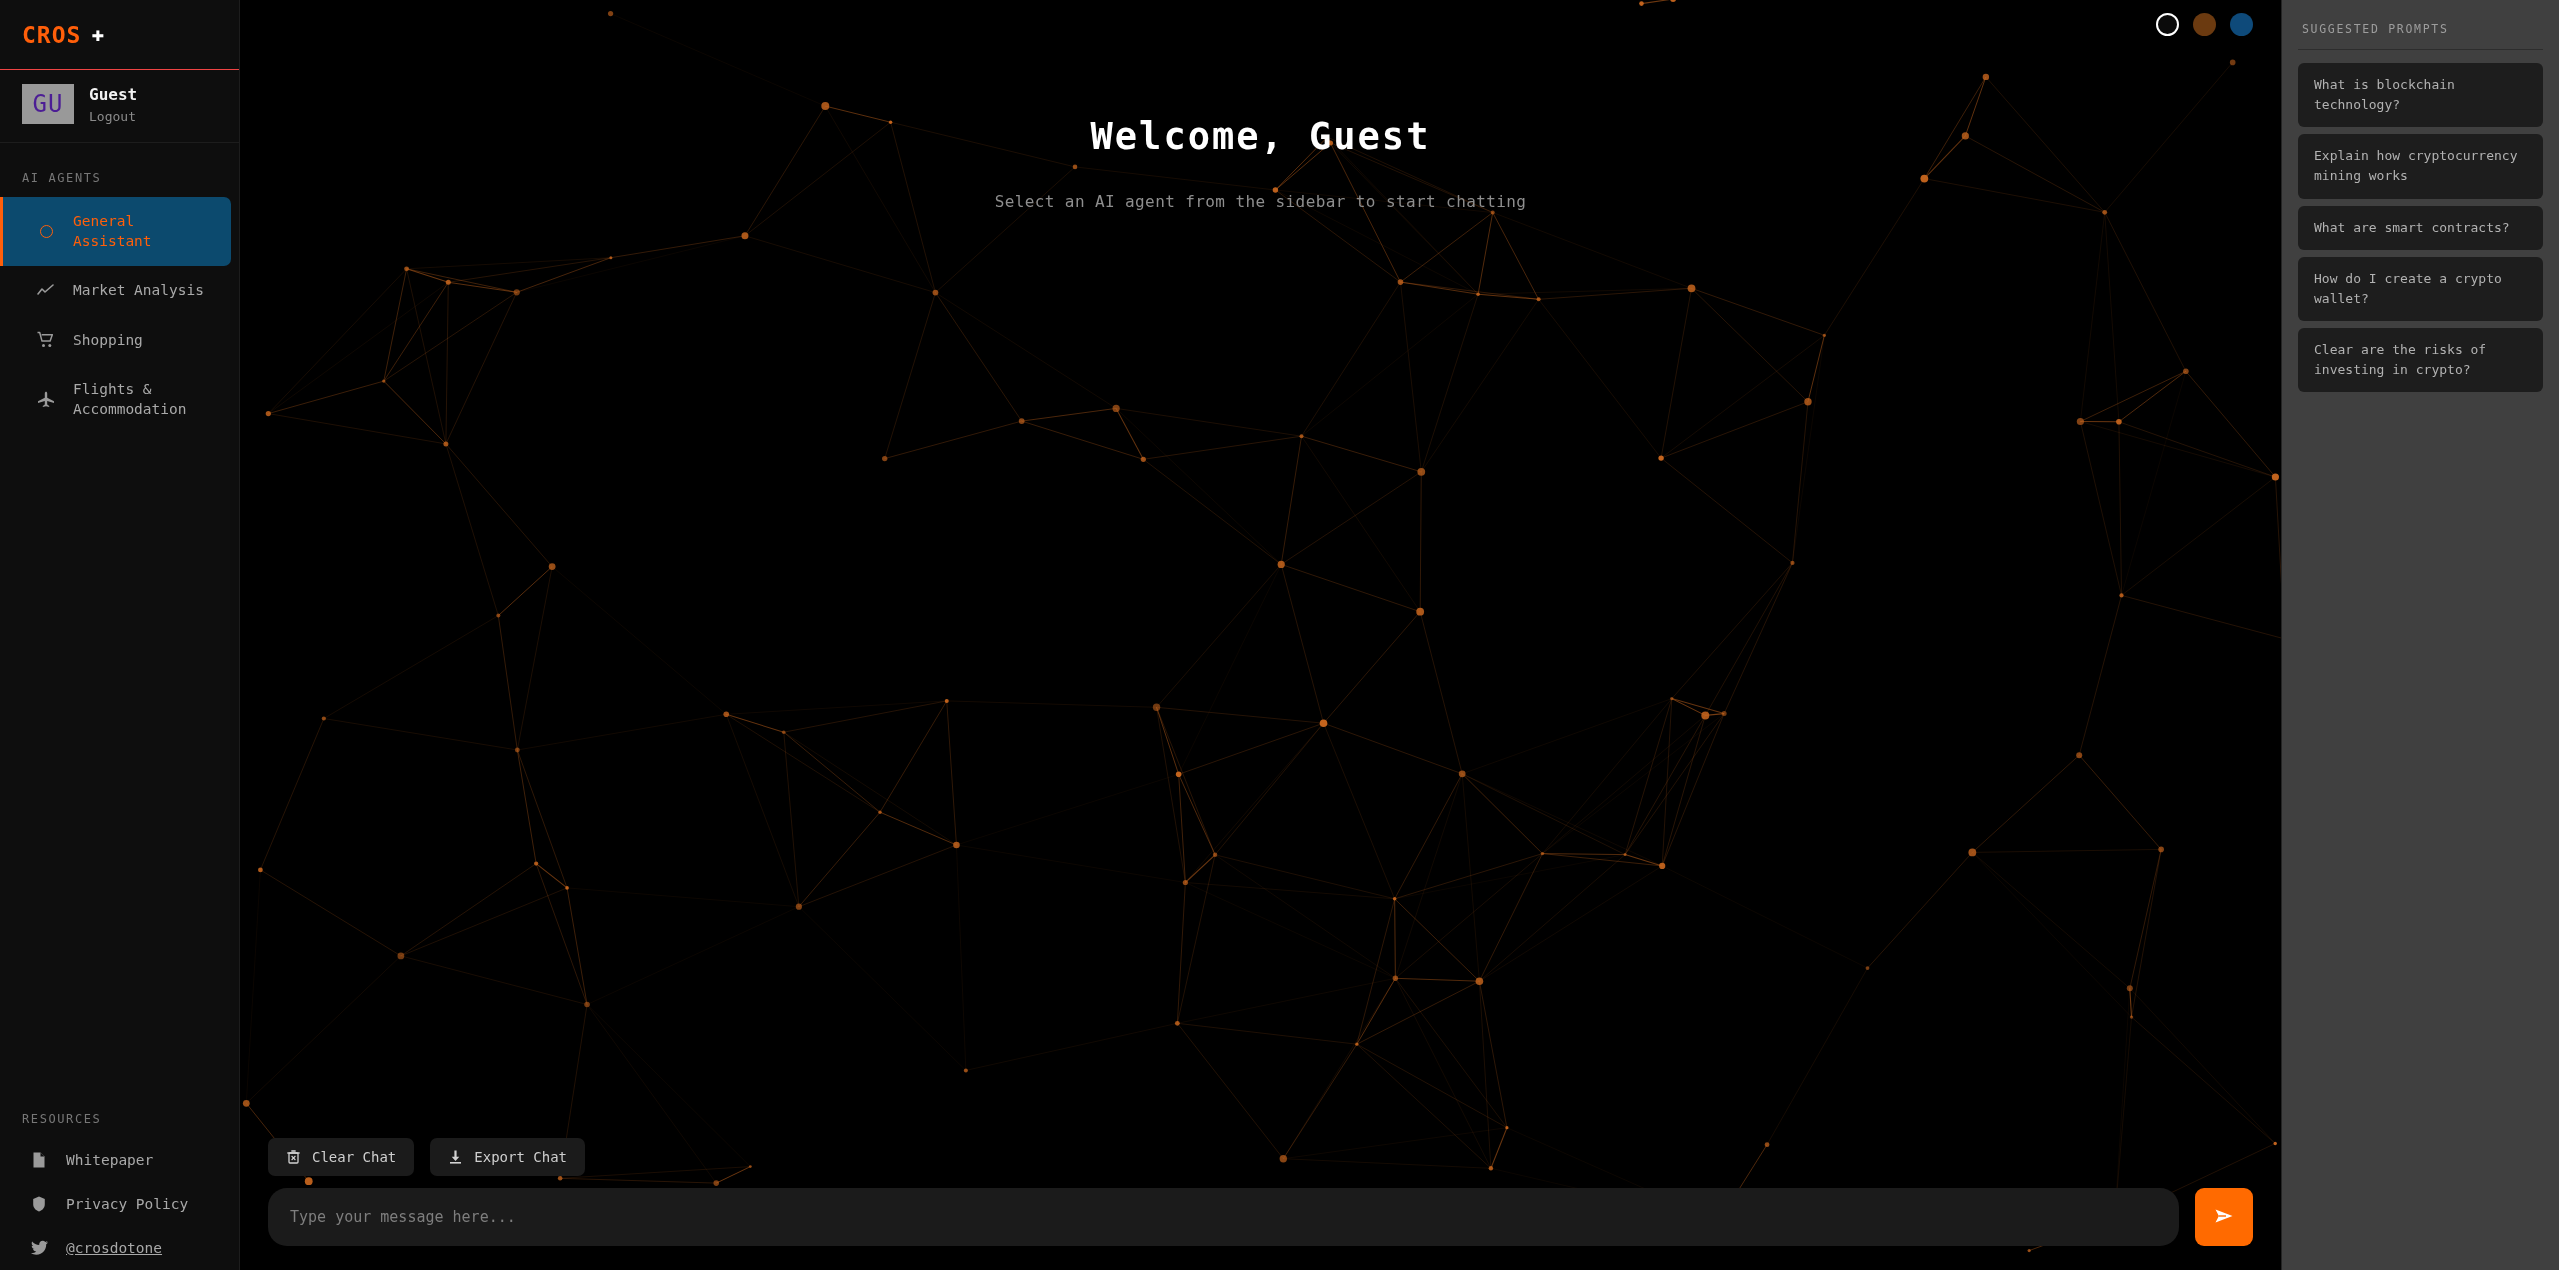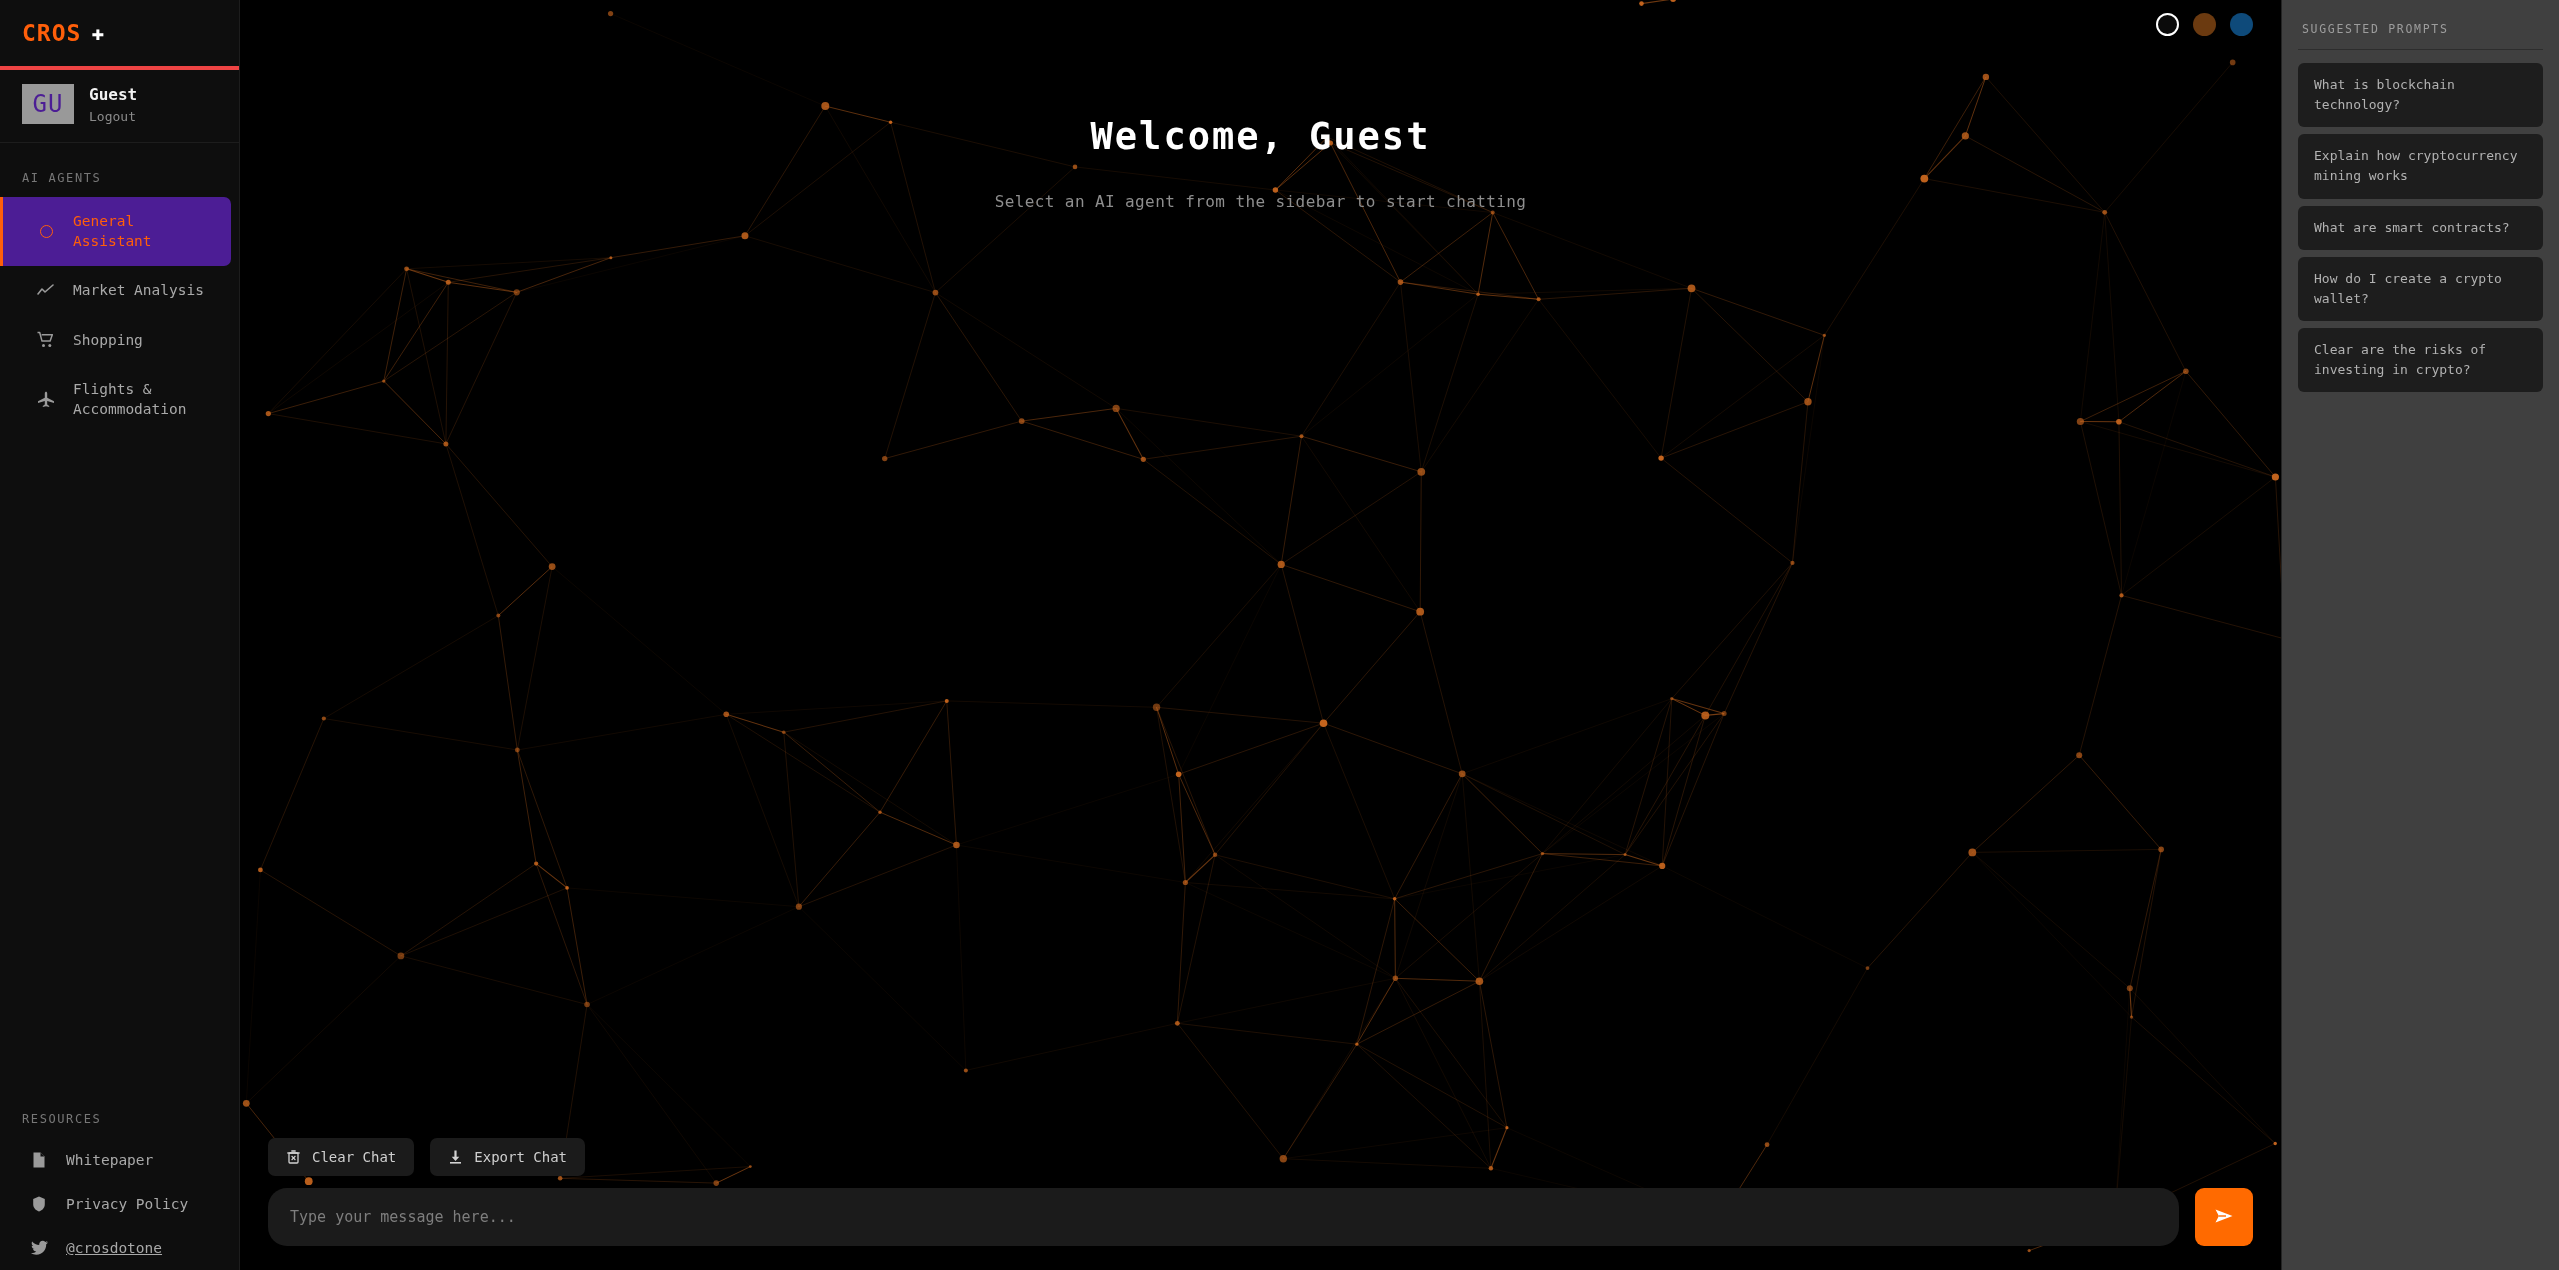--- a/index.html
+++ b/index.html
@@ -16,21 +16,21 @@
     width:240px; height:1270px; flex:0 0 240px;
     background:#0e0e0e;
     border-right:1px solid #1d1d1d;
     display:flex; flex-direction:column;
     position:relative; z-index:5;
   }
   .brand {
     height:70px; flex:0 0 70px;
     display:flex; align-items:center; gap:10px;
     padding:0 22px;
-    border-bottom:4px solid #ef4444;
+    border-bottom:1px solid #ef4444;
   }
   .brand-name { color:#ff5f0a; font-size:23px; font-weight:700; letter-spacing:1px; }
   .brand-plus { color:#ffffff; font-size:21px; font-weight:700; line-height:1; }
 
   .profile {
     display:flex; align-items:center; gap:15px;
     padding:14px 22px 18px 22px;
     border-bottom:1px solid #1d1d1d;
   }
   .avatar {
@@ -54,21 +54,21 @@
     color:#a9a9a9; font-size:14.5px; line-height:1.35;
     border-left:3px solid transparent;
     position:relative;
   }
   .nav-item .ico {
     width:18px; height:18px; flex:0 0 18px;
     display:flex; align-items:center; justify-content:center;
     color:#9a9a9a;
   }
   .nav-item.active {
-    background:#4c1d95;
+    background:#0c4a6e;
     border-left:3px solid #ff5f0a;
     border-radius:0 7px 7px 0;
     color:#ff5f0a;
     margin-right:8px;
   }
   .nav-item.active .ico { color:#ff5f0a; }
   .ring {
     width:13px; height:13px; border:1.8px solid #ff5f0a; border-radius:50%;
   }
 

